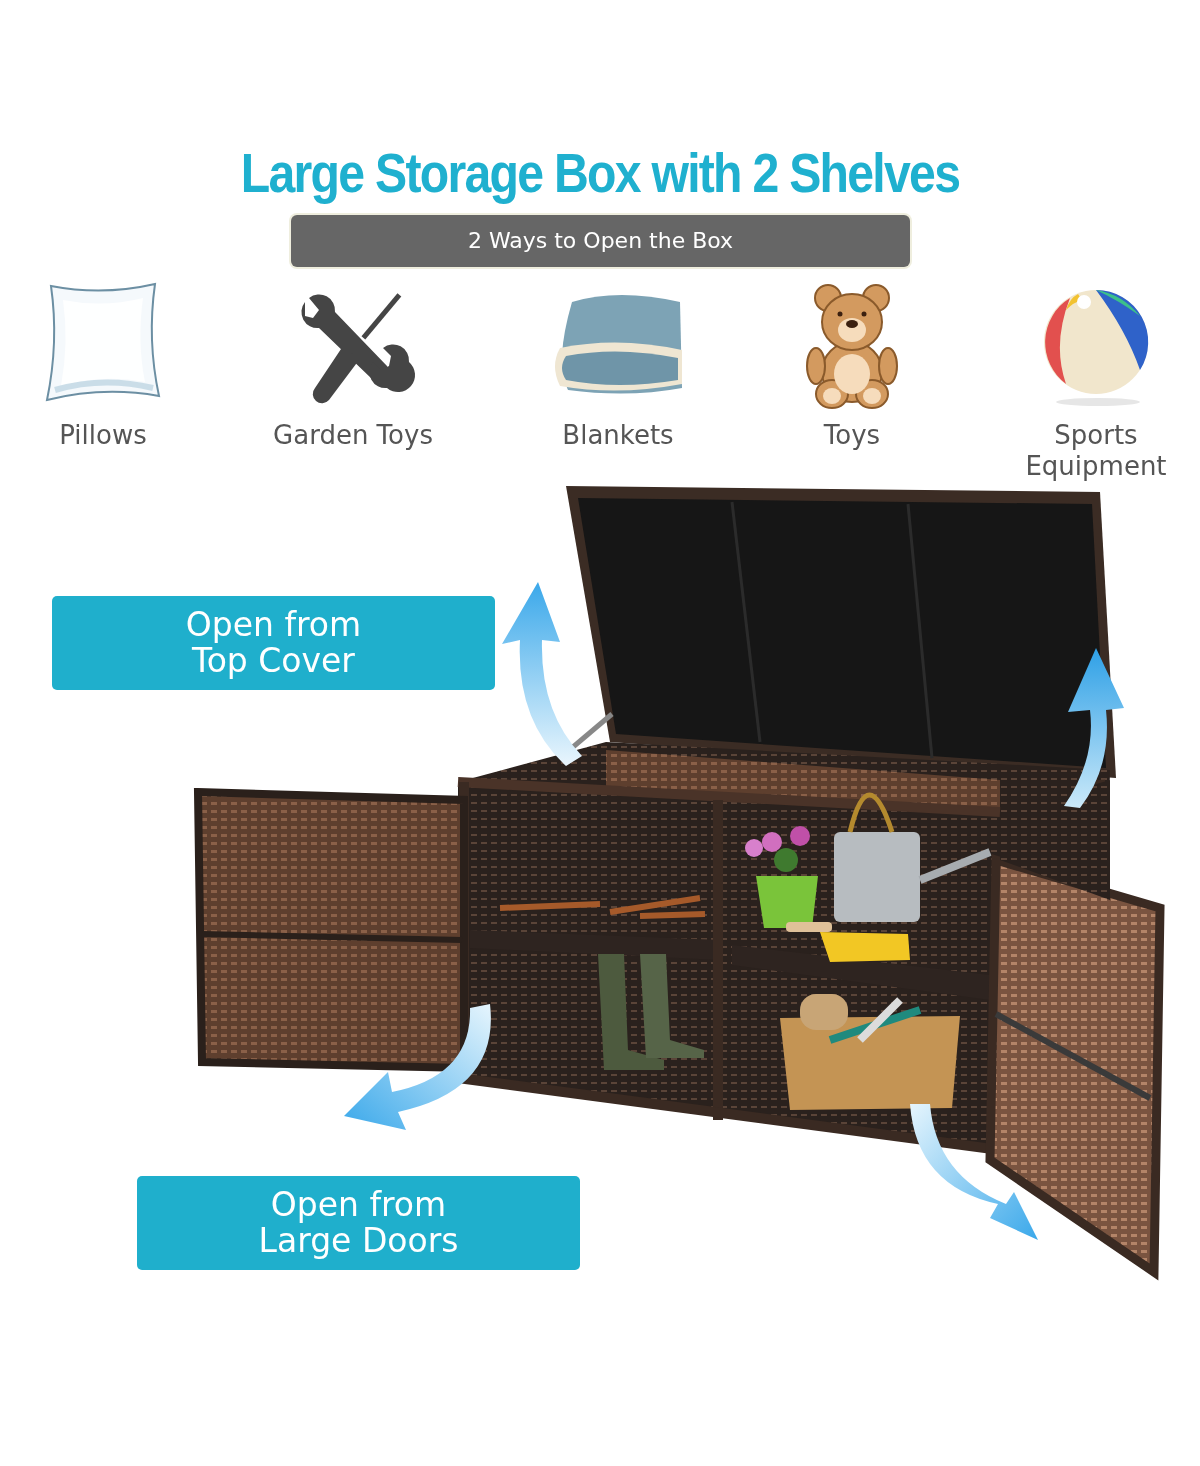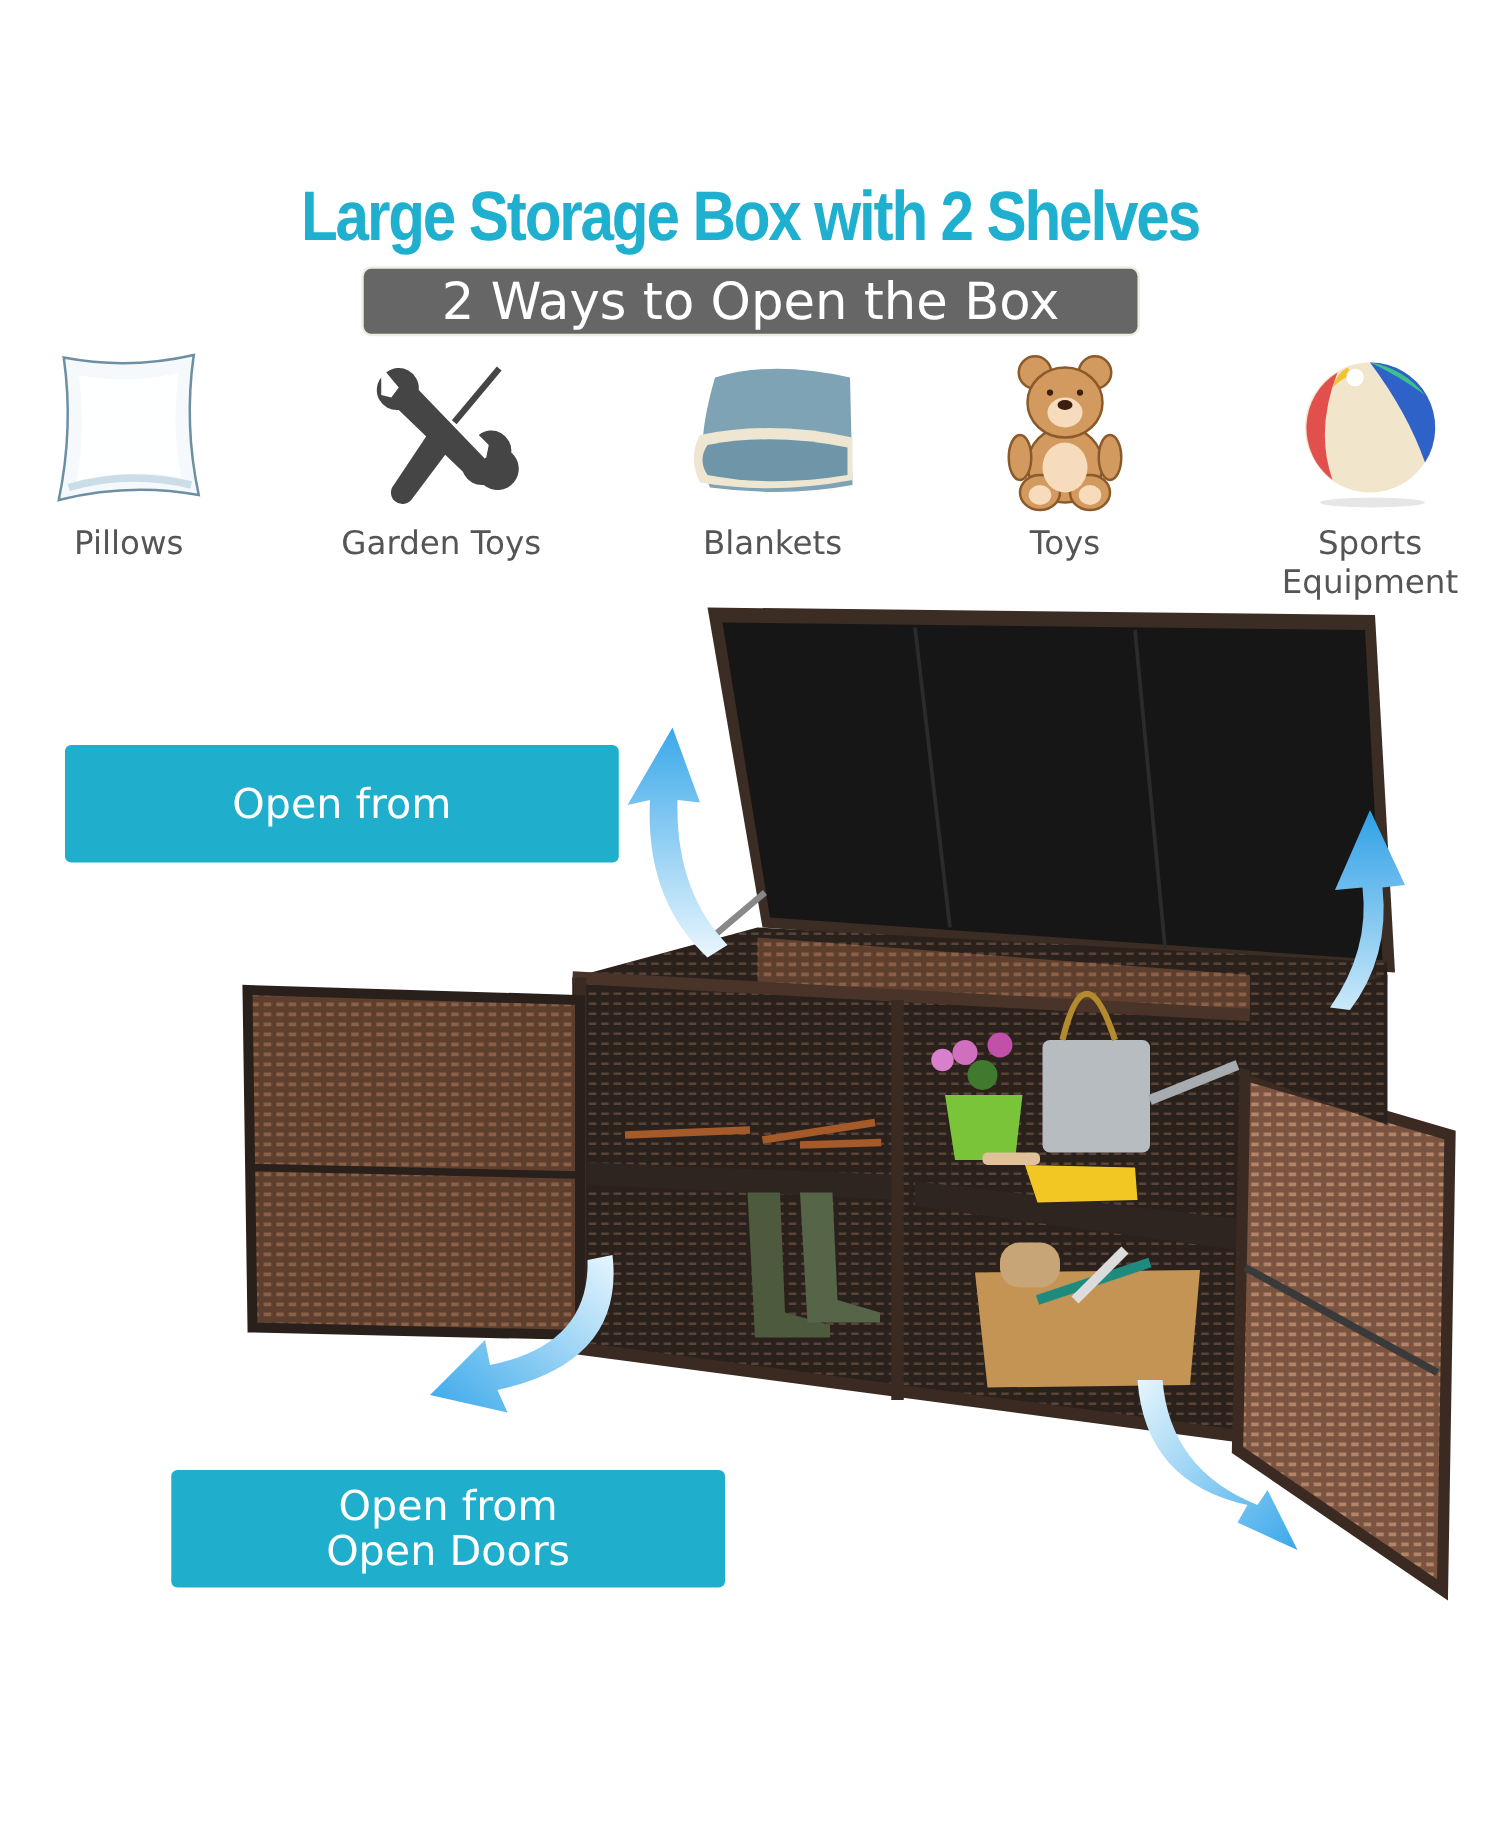--- a/index.html
+++ b/index.html
@@ -9,21 +9,21 @@
   .title {
     position: absolute; left: 0; top: 140px; width: 1200px; text-align: center;
     font-family: "Liberation Sans", sans-serif; font-weight: 700;
     font-size: 56px; letter-spacing: -2px; color: #1fb0cf;
     transform: scaleX(0.86); transform-origin: 600px 0;
   }
   .subtitle-bar {
     position: absolute; left: 291px; top: 215px; width: 619px; height: 52px;
     background: #666666; border-radius: 6px; box-shadow: 0 0 0 2px #efeede;
     color: #ffffff; text-align: center; line-height: 52px;
-    font-family: "DejaVu Sans", sans-serif; font-size: 41px;
+    font-family: "DejaVu Sans", sans-serif; font-size: 22px;
   }
 
   .category { position: absolute; text-align: center; width: 220px; }
   .category .cat-icon { width: 140px; height: 130px; margin: 0 auto; display: block; }
   .category .cat-label { display: block; font-size: 26px; color: #555555; line-height: 31px; margin-top: 10px; }
 
   .callout {
     position: absolute; background: #1fafcc; border-radius: 5px;
     color: #ffffff; text-align: center; font-size: 33px; line-height: 36px;
     display: flex; flex-direction: column; justify-content: center;
@@ -99,25 +99,26 @@
     <path d="M70 10 Q96 14 114 36 Q92 20 70 10 Z" fill="#3cc08a"></path>
     <path d="M44 18 A52 52 0 0 0 40 104 Q26 64 44 18 Z" fill="#e2504e"></path>
     <path d="M52 14 Q44 18 40 30 Q48 22 56 20 Z" fill="#f2c230"></path>
     <circle cx="58" cy="22" r="7" fill="#ffffff"></circle>
   </svg>
   <span class="cat-label">Sports Equipment</span>
 </div>
 
 <div class="callout" style="left:52px; top:596px; width:443px; height:94px;">
   <span>Open from</span>
+  <span>Top Cover</span>
 </div>
 
 <div class="callout" style="left:137px; top:1176px; width:443px; height:94px;">
   <span>Open from</span>
-  <span>Open Doors</span>
+  <span>Large Doors</span>
 </div>
 
 <svg class="product" viewBox="190 480 990 810">
   <defs>
     <pattern id="weaveDark" width="10" height="8" patternUnits="userSpaceOnUse">
       <rect width="10" height="8" fill="#2a211d"></rect>
       <rect x="1" y="2" width="6" height="2" fill="#5a4438"></rect>
     </pattern>
     <pattern id="weaveBrown" width="10" height="8" patternUnits="userSpaceOnUse">
       <rect width="10" height="8" fill="#5e3f2e"></rect>

